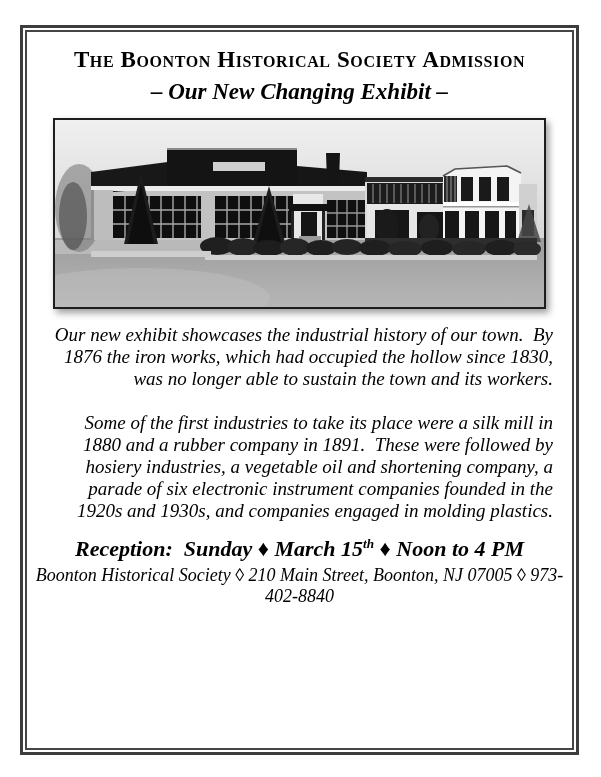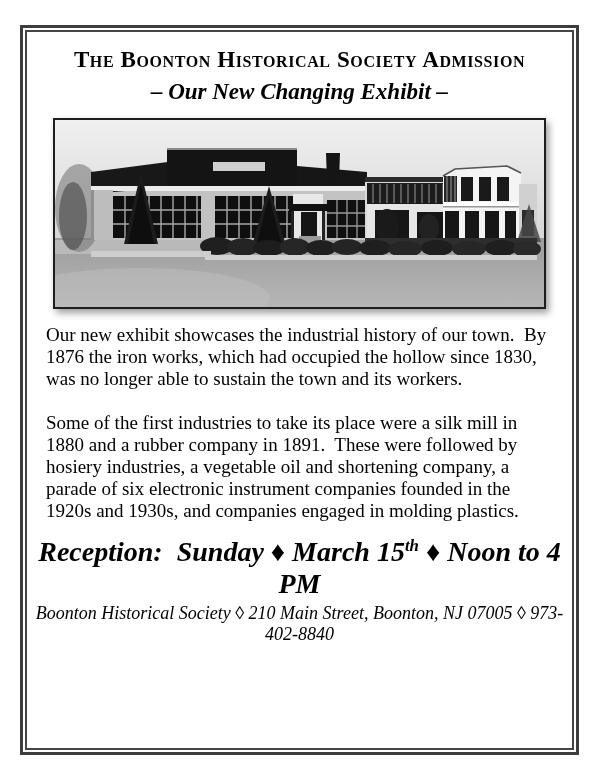--- a/index.html
+++ b/index.html
@@ -51,29 +51,30 @@
     text-align:center;
     font-weight:bold;
     font-size:31px;
     letter-spacing:0.3px;
   }
   .para{
     margin:15px 19px 0;
     font-size:19px;
     line-height:22px;
     white-space:pre-wrap;
-    text-align:left;
+    text-align:right;
+    font-style:italic;
   }
   .para.second{margin-top:22px;}
   .reception{
     margin-top:14px;
     text-align:center;
     font-weight:bold;
     font-style:italic;
-    font-size:28px;
+    font-size:22px;
     white-space:pre-wrap;
   }
   .reception sup{font-size:60%;line-height:0;}
   .welcome{
     margin-top:7px;
     text-align:center;
     font-style:italic;
     font-size:16.5px;
   }
   .address{

